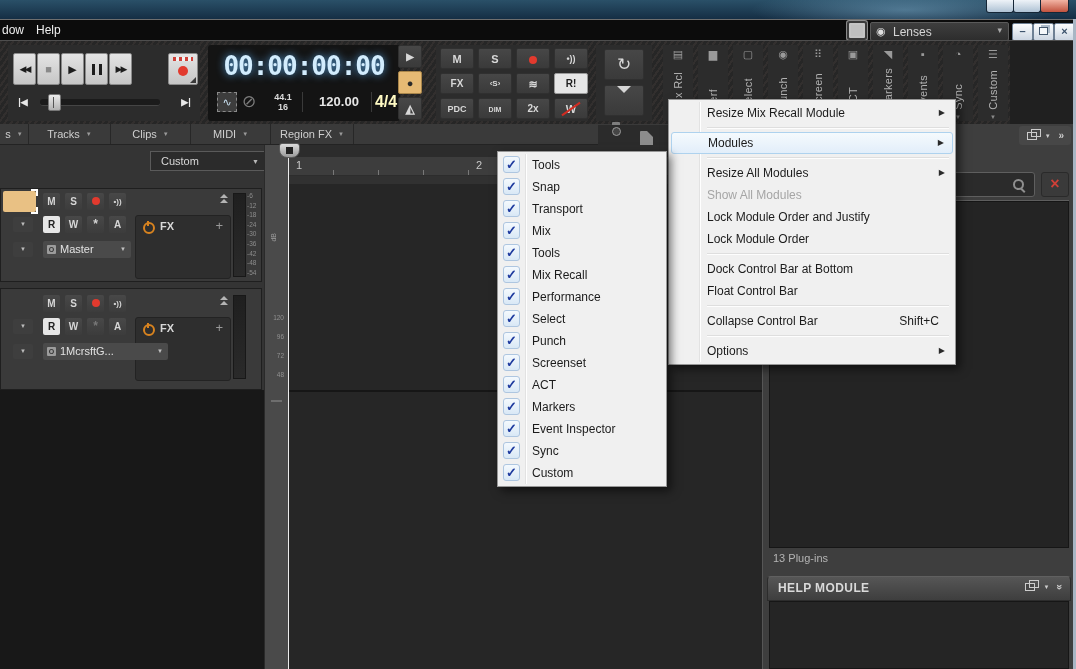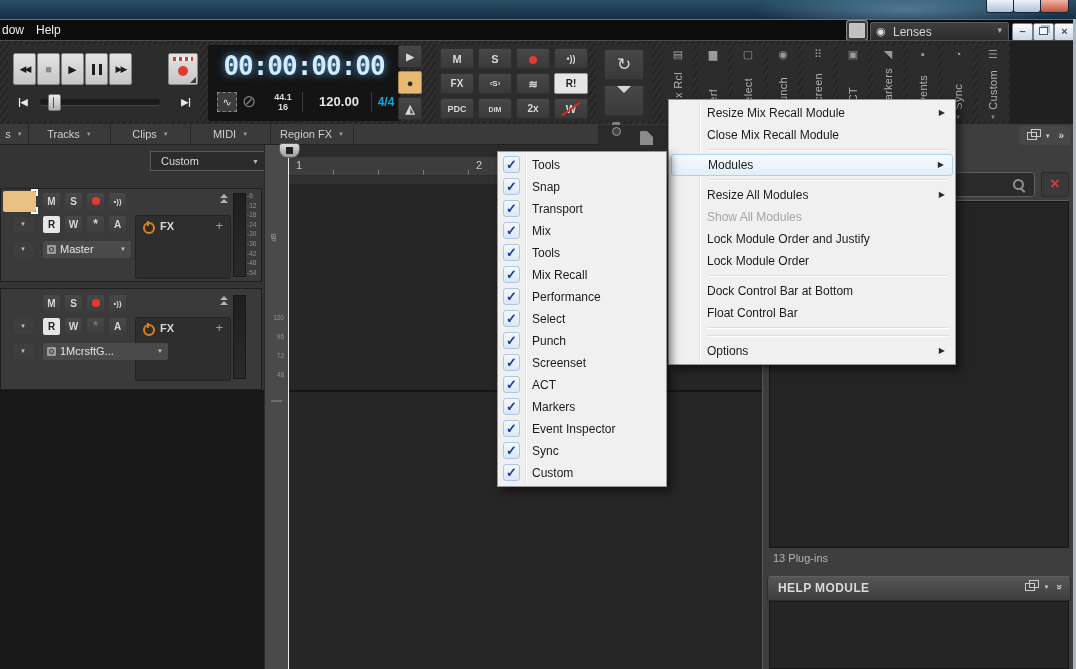--- a/index.html
+++ b/index.html
@@ -45,21 +45,21 @@
   .sliderhandle::after{content:'';position:absolute;left:4px;top:2px;bottom:2px;width:1px;background:#555;}
   .timebox{position:absolute;left:208px;top:4px;width:192px;height:76px;background:#141414;border-radius:3px;}
   .timetext{position:absolute;left:0;right:0;top:6px;text-align:center;font-family:"DejaVu Sans Mono",monospace;
     font-size:26px;font-weight:bold;color:#d2ecfd;text-shadow:0 0 8px rgba(90,170,235,.9);letter-spacing:-1px;}
   .syncico{position:absolute;left:9px;top:47px;width:20px;height:20px;background:#3d3d3d;border:1px dashed #8a8a8a;
     box-sizing:border-box;color:#c8dff0;font-size:11px;text-align:center;line-height:18px;}
   .palico{position:absolute;left:34px;top:46px;font-size:17px;color:#7c7c7c;}
   .srate{position:absolute;left:60px;top:47px;width:30px;text-align:center;color:#dcdcdc;font-size:9px;font-weight:bold;line-height:10px;}
   .tsep{position:absolute;top:47px;width:1px;height:20px;background:#3a3a3a;}
   .tempo{position:absolute;left:100px;top:47px;width:62px;text-align:center;color:#e6e6e6;font-size:13px;font-weight:bold;line-height:20px;}
-  .tsig{position:absolute;left:166px;top:47px;width:24px;text-align:center;color:#0ea5e9;font-size:12px;font-weight:bold;line-height:20px;}
+  .tsig{position:absolute;left:166px;top:47px;width:24px;text-align:center;color:#fef9c3;font-size:16px;font-weight:bold;line-height:20px;}
   .vmods{position:absolute;left:658px;top:0px;height:84px;display:flex;}
   .vmod{position:relative;width:30px;height:76px;margin-left:5px;margin-top:4px;background:#2c2c2c;}
   .vicon{position:absolute;top:3px;left:0;right:0;text-align:center;font-size:11px;color:#9a9a9a;}
   .vlabel{position:absolute;bottom:11px;left:50%;transform:translateX(-50%) rotate(180deg);writing-mode:vertical-rl;
     font-size:11px;color:#b2b2b2;letter-spacing:.3px;max-height:50px;overflow:hidden;white-space:nowrap;}
   .vcaret{position:absolute;bottom:1px;left:0;right:0;text-align:center;font-size:6px;color:#8a8a8a;}
   .punchico{position:relative;width:22px;height:13px;border-bottom:2px dotted #cdcdcd;margin:7px auto 0;}
   .punchico::before{content:'';position:absolute;left:0;top:0;border-left:7px solid #d6d6d6;border-bottom:7px solid transparent;}
   .punchico::after{content:'';position:absolute;right:0;top:0;border-right:7px solid #d6d6d6;border-bottom:7px solid transparent;}
   .wslash{position:absolute;left:5px;right:5px;top:9px;height:2px;background:#d22c22;transform:rotate(-35deg);}
@@ -481,23 +481,20 @@
     <div class="helpbody"></div>
   </div>
   <div class="winborder"></div>
 
   <div class="menu mainmenu">
     <div class="gutter"></div>
     <div class="mi">
       <span>Resize Mix Recall Module</span>
       <span class="marrow">▶</span>
     </div>
-    <div class="mi">
-      <span>Close Mix Recall Module</span>
-    </div>
     <div class="msep"></div>
     <div class="mi sel">
       <span>Modules</span>
       <span class="marrow">▶</span>
     </div>
     <div class="msep"></div>
     <div class="mi">
       <span>Resize All Modules</span>
       <span class="marrow">▶</span>
     </div>
@@ -511,20 +508,24 @@
       <span>Lock Module Order</span>
     </div>
     <div class="msep"></div>
     <div class="mi">
       <span>Dock Control Bar at Bottom</span>
     </div>
     <div class="mi">
       <span>Float Control Bar</span>
     </div>
     <div class="msep"></div>
+    <div class="mi">
+      <span>Collapse Control Bar</span>
+      <span class="mshort">Shift+C</span>
+    </div>
     <div class="msep"></div>
     <div class="mi">
       <span>Options</span>
       <span class="marrow">▶</span>
     </div>
   </div>
 
   <div class="menu submenu">
     <div class="gutter"></div>
 

